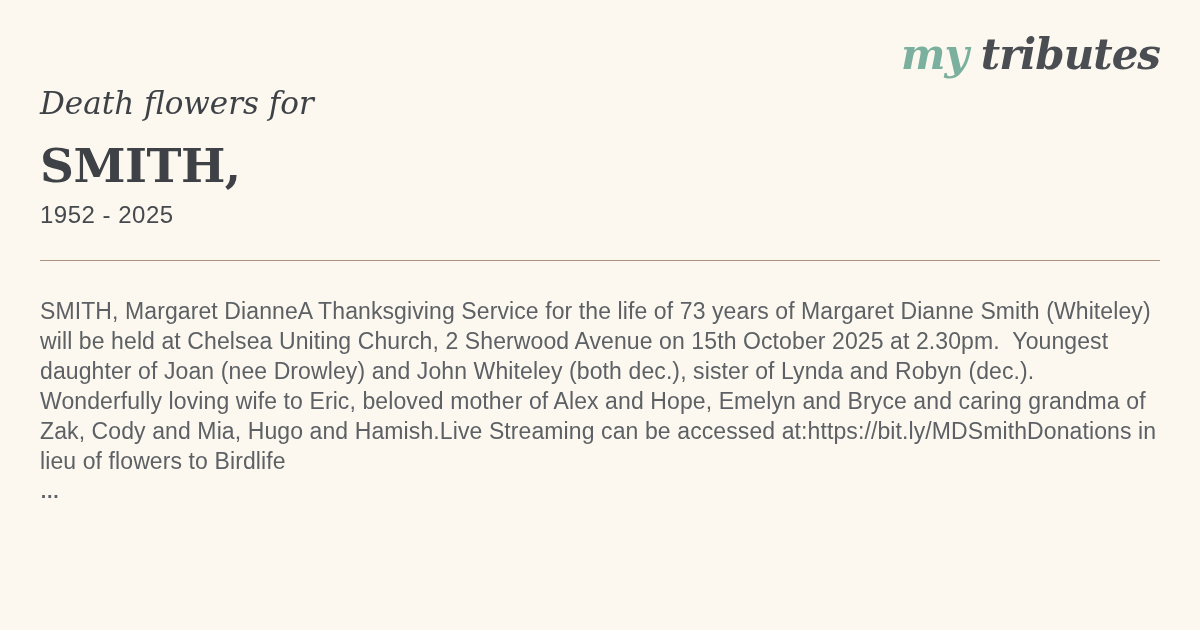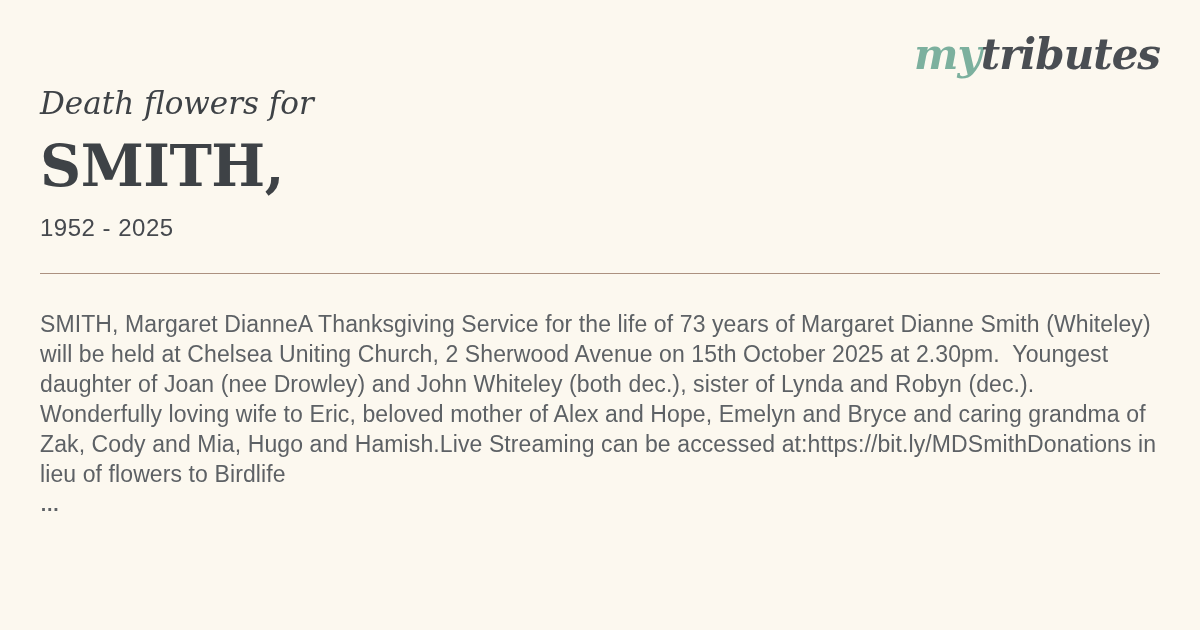--- a/index.html
+++ b/index.html
@@ -30,39 +30,39 @@
     top:34px;right:40px;
     font-family:"DejaVu Serif", serif;
     font-style:italic;
     font-weight:bold;
     font-size:42px;
     letter-spacing:-1px;
     line-height:1;
     cursor:pointer;
   }
   .logo .logo-my{color:var(--logo-accent);}
-  .logo .logo-tributes{color:var(--logo-dark);}
+  .logo .logo-tributes{color:var(--logo-dark);margin-left:13px;}
   .kicker{
     font-family:"DejaVu Serif", serif;
     font-style:italic;
     font-size:31px;
     line-height:35px;
     color:var(--heading);
   }
   .name{
     margin-top:10px;
     font-family:"DejaVu Serif", serif;
     font-weight:bold;
-    font-size:57px;
+    font-size:47px;
     line-height:70px;
     letter-spacing:-0.5px;
     color:var(--heading);
   }
   .years{
-    margin-top:13px;
+    margin-top:0;
     font-size:24px;
     line-height:28px;
     letter-spacing:0.5px;
     color:var(--years-text);
   }
   .divider{
     border:none;
     border-top:1.5px solid var(--divider);
     margin-top:31px;
   }

